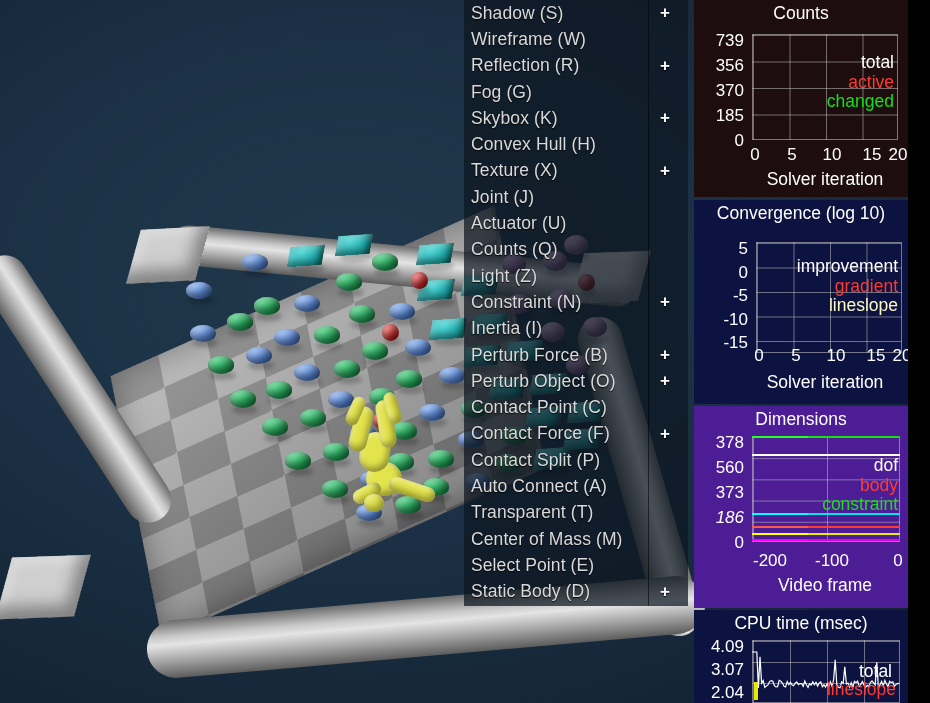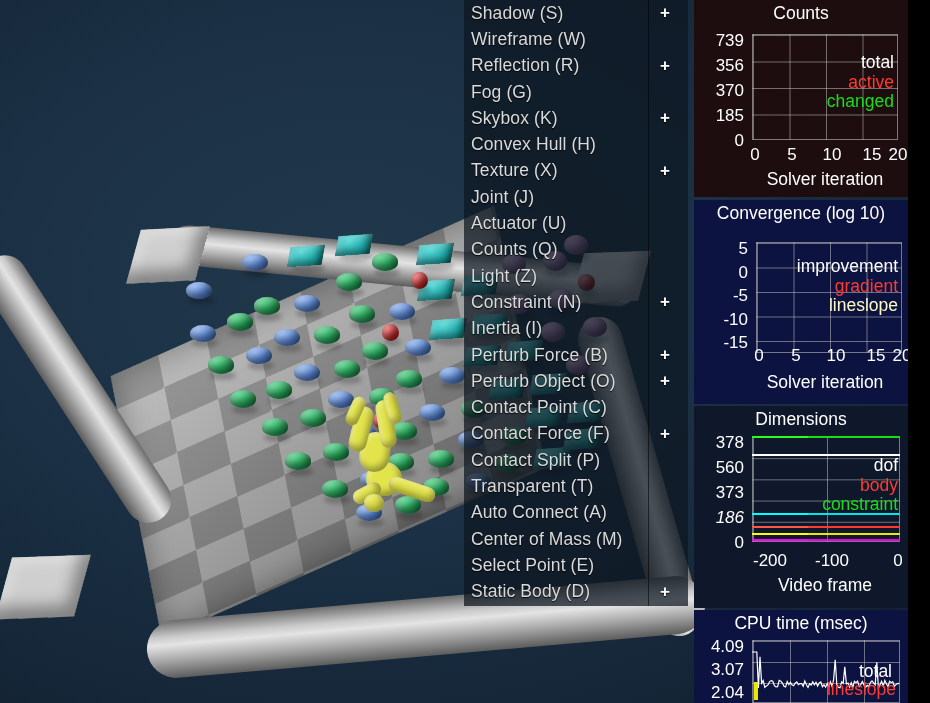--- a/index.html
+++ b/index.html
@@ -57,21 +57,21 @@
   #menu .divider{position:absolute;left:184px;top:0;width:1px;height:606px;background:rgba(0,0,0,.55);}
   .mrow{position:relative;height:26.3px;display:flex;align-items:center;padding-left:7px;
         font-size:17.5px;letter-spacing:.1px;text-shadow:0 1px 1px rgba(0,0,0,.85);
         color:#d9d9d9;}
   .mrow .plus{position:absolute;left:196px;color:#fff;font-size:17px;font-weight:700;}
 
   
   .panel{position:absolute;left:694px;width:214px;color:#fff;}
   .p-counts{top:0;height:197px;background:#1d0d0f;}
   .p-conv  {top:200px;height:204px;background:#0d1340;}
-  .p-dims  {top:406px;height:202px;background:#0f172a;}
+  .p-dims  {top:406px;height:202px;background:#4c1d95;}
   .p-cpu   {top:610px;height:93px;background:#0d1340;}
 
   .ptitle{text-align:center;font-size:17.5px;padding-top:3px;color:#fff;}
   .plot{position:absolute;}
   .grid{position:absolute;left:0;top:0;width:100%;height:100%;
     background-image:
       linear-gradient(to right, rgba(190,190,190,.55) 1px, transparent 1px),
       linear-gradient(to bottom, rgba(190,190,190,.55) 1px, transparent 1px);
     border:1px solid rgba(190,190,190,.6);box-sizing:border-box;}
   .ylabs{position:absolute;text-align:right;font-size:17px;line-height:1;}
@@ -323,24 +323,24 @@
           <span>Contact Point (C)</span>
         </div>
         <div class="mrow">
           <span>Contact Force (F)</span>
           <span class="plus">+</span>
         </div>
         <div class="mrow">
           <span>Contact Split (P)</span>
         </div>
         <div class="mrow">
+          <span>Auto Connect (A)</span>
+        </div>
+        <div class="mrow">
           <span>Transparent (T)</span>
-        </div>
-        <div class="mrow">
-          <span>Auto Connect (A)</span>
         </div>
         <div class="mrow">
           <span>Center of Mass (M)</span>
         </div>
         <div class="mrow">
           <span>Select Point (E)</span>
         </div>
         <div class="mrow">
           <span>Static Body (D)</span>
           <span class="plus">+</span>

